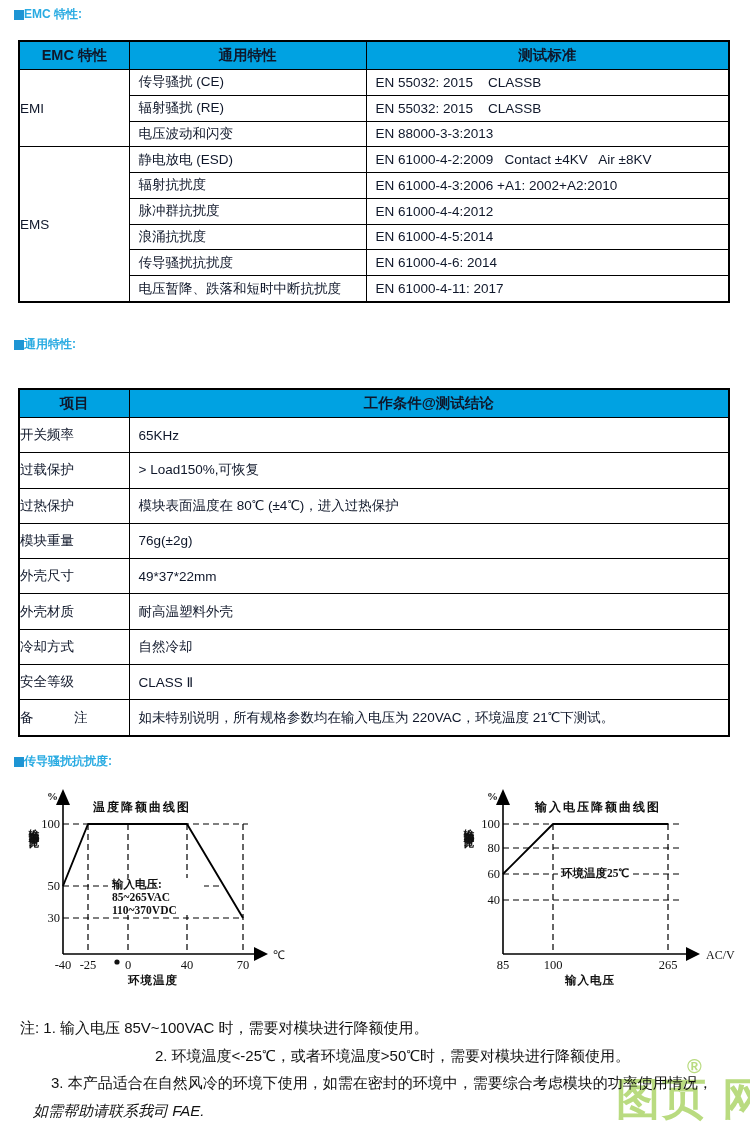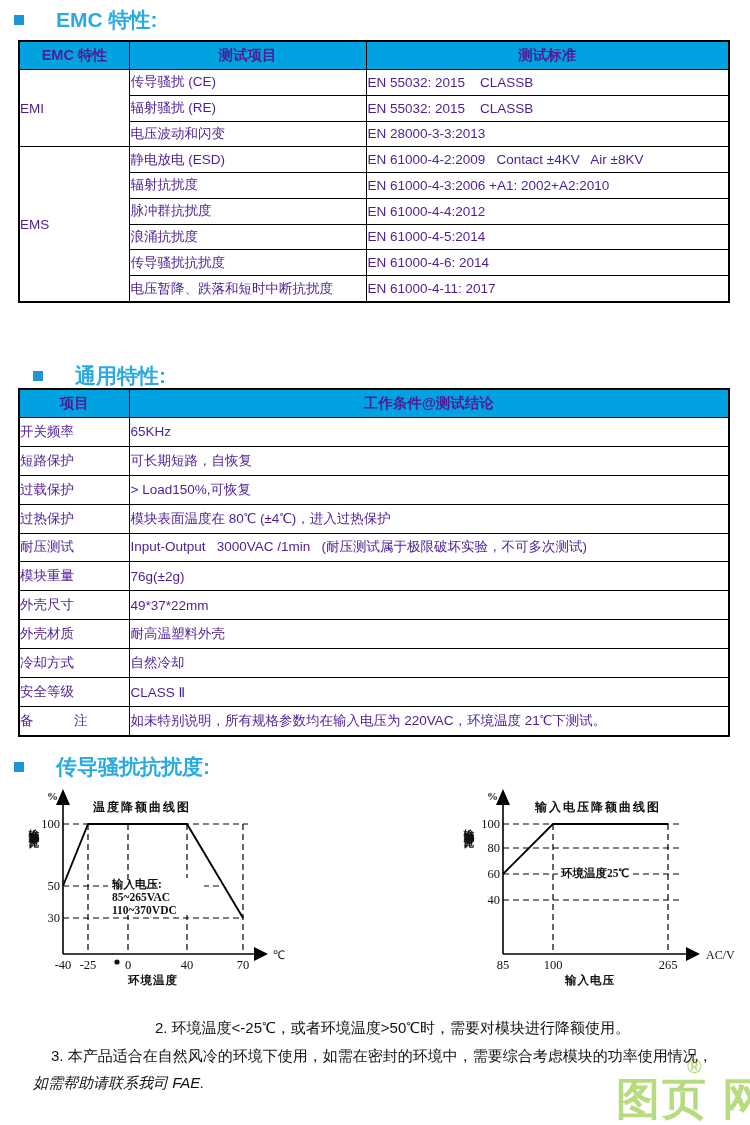--- a/index.html
+++ b/index.html
@@ -1,30 +1,30 @@
 <!DOCTYPE html>
 <html><head>
 <meta charset="utf-8">
 <style>
   html,body{margin:0;padding:0;background:#fff;}
   body{position:relative;width:750px;height:1125px;overflow:hidden;
        font-family:"Liberation Sans",sans-serif;}
   
-  .sec{position:absolute;display:flex;align-items:center;gap:32px;
-       font-weight:bold;font-size:21px;color:#29abe2;z-index:1;}
+  .sec{position:absolute;display:flex;align-items:center;gap:0;
+       font-weight:bold;font-size:12px;color:#29abe2;z-index:1;}
   .sq{width:10px;height:10px;background:#1e95d4;flex:0 0 auto;}
   
   .tbl{position:absolute;border-collapse:collapse;table-layout:fixed;
        border:2px solid #000;background:#fff;z-index:1;}
-  .tbl th,.tbl td{border:1px solid #000;color:#4c1d95;white-space:pre-wrap;
+  .tbl th,.tbl td{border:1px solid #000;color:#0f172a;white-space:pre-wrap;
        overflow:hidden;padding:0;}
   .tbl th{background:#00a2e2;font-size:14.5px;font-weight:bold;height:27px;text-align:center;}
   .tbl td{font-size:13.5px;font-weight:400;}
   td.c{text-align:left;}
-  td.l{text-align:left;padding-left:1px;padding-right:4px;}
+  td.l{text-align:left;padding-left:9px;padding-right:4px;}
   
   .chart{position:absolute;z-index:1;}
   .ax{stroke:#000;stroke-width:1.6;fill:none;}
   .dash{stroke:#000;stroke-width:1.2;fill:none;stroke-dasharray:6 4;}
   .curve{stroke:#000;stroke-width:1.9;fill:none;stroke-linejoin:round;}
   .arr{fill:#000;}
   text{font-family:"Liberation Serif",serif;fill:#111;}
   .tick{font-size:12.5px;}
   .ctitle{font-size:12px;font-weight:bold;letter-spacing:2px;}
   .anno{font-size:11.5px;font-weight:bold;}
@@ -60,37 +60,37 @@
 
 <table class="tbl" style="left:18px;top:40px;width:710px;height:263px;">
   <colgroup>
       <col style="width:110px">
       <col style="width:237px">
       <col style="width:363px">
     </colgroup>
   <thead>
     <tr>
       <th>EMC 特性</th>
-      <th>测试项目</th>
+      <th>通用特性</th>
       <th>测试标准</th>
     </tr>
   </thead>
   <tbody>
     <tr>
       <td class="c" rowspan="3">EMI</td>
       <td class="l">传导骚扰 (CE)</td>
       <td class="l">EN 55032: 2015    CLASSB</td>
     </tr>
     <tr>
       <td class="l">辐射骚扰 (RE)</td>
       <td class="l">EN 55032: 2015    CLASSB</td>
     </tr>
     <tr>
       <td class="l">电压波动和闪变</td>
-      <td class="l">EN 28000-3-3:2013</td>
+      <td class="l">EN 88000-3-3:2013</td>
     </tr>
     <tr>
       <td class="c" rowspan="6">EMS</td>
       <td class="l">静电放电 (ESD)</td>
       <td class="l">EN 61000-4-2:2009   Contact ±4KV   Air ±8KV</td>
     </tr>
     <tr>
       <td class="l">辐射抗扰度</td>
       <td class="l">EN 61000-4-3:2006 +A1: 2002+A2:2010</td>
     </tr>
@@ -106,21 +106,21 @@
       <td class="l">传导骚扰抗扰度</td>
       <td class="l">EN 61000-4-6: 2014</td>
     </tr>
     <tr>
       <td class="l">电压暂降、跌落和短时中断抗扰度</td>
       <td class="l">EN 61000-4-11: 2017</td>
     </tr>
   </tbody>
 </table>
 
-<div class="sec" style="left:14px;top:362px;margin-left:19px;">
+<div class="sec" style="left:14px;top:336px;">
   <span class="sq"></span>
   <span>通用特性:</span>
 </div>
 
 <table class="tbl" style="left:18px;top:388px;width:710px;height:349px;">
   <colgroup>
       <col style="width:110px">
       <col style="width:600px">
     </colgroup>
   <thead>
@@ -128,34 +128,26 @@
       <th>项目</th>
       <th>工作条件@测试结论</th>
     </tr>
   </thead>
   <tbody>
     <tr>
         <td class="c">开关频率</td>
         <td class="l">65KHz</td>
       </tr>
     <tr>
-        <td class="c">短路保护</td>
-        <td class="l">可长期短路，自恢复</td>
-      </tr>
-    <tr>
         <td class="c">过载保护</td>
         <td class="l">&gt; Load150%,可恢复</td>
       </tr>
     <tr>
         <td class="c">过热保护</td>
         <td class="l">模块表面温度在 80℃ (±4℃)，进入过热保护</td>
-      </tr>
-    <tr>
-        <td class="c">耐压测试</td>
-        <td class="l">Input-Output   3000VAC /1min   (耐压测试属于极限破坏实验，不可多次测试)</td>
       </tr>
     <tr>
         <td class="c">模块重量</td>
         <td class="l">76g(±2g)</td>
       </tr>
     <tr>
         <td class="c">外壳尺寸</td>
         <td class="l">49*37*22mm</td>
       </tr>
     <tr>
@@ -247,16 +239,17 @@
   <text class="tick" x="50" y="67" text-anchor="end">80</text>
   <text class="tick" x="50" y="93" text-anchor="end">60</text>
   <text class="tick" x="50" y="119" text-anchor="end">40</text>
   <text class="tick" x="53" y="184" text-anchor="middle">85</text>
   <text class="tick" x="103" y="184" text-anchor="middle">100</text>
   <text class="tick" x="218" y="184" text-anchor="middle">265</text>
   <text class="xlab" x="140" y="199" text-anchor="middle">输入电压</text>
 </svg>
 
 <div class="notes">
+  <div class="n1">注: 1. 输入电压 85V~100VAC 时，需要对模块进行降额使用。</div>
   <div class="n2">2. 环境温度&lt;-25℃，或者环境温度&gt;50℃时，需要对模块进行降额使用。</div>
   <div class="n3">3. 本产品适合在自然风冷的环境下使用，如需在密封的环境中，需要综合考虑模块的功率使用情况，</div>
   <div class="n4">如需帮助请联系我司 FAE.</div>
 </div>
 
 </body></html>

